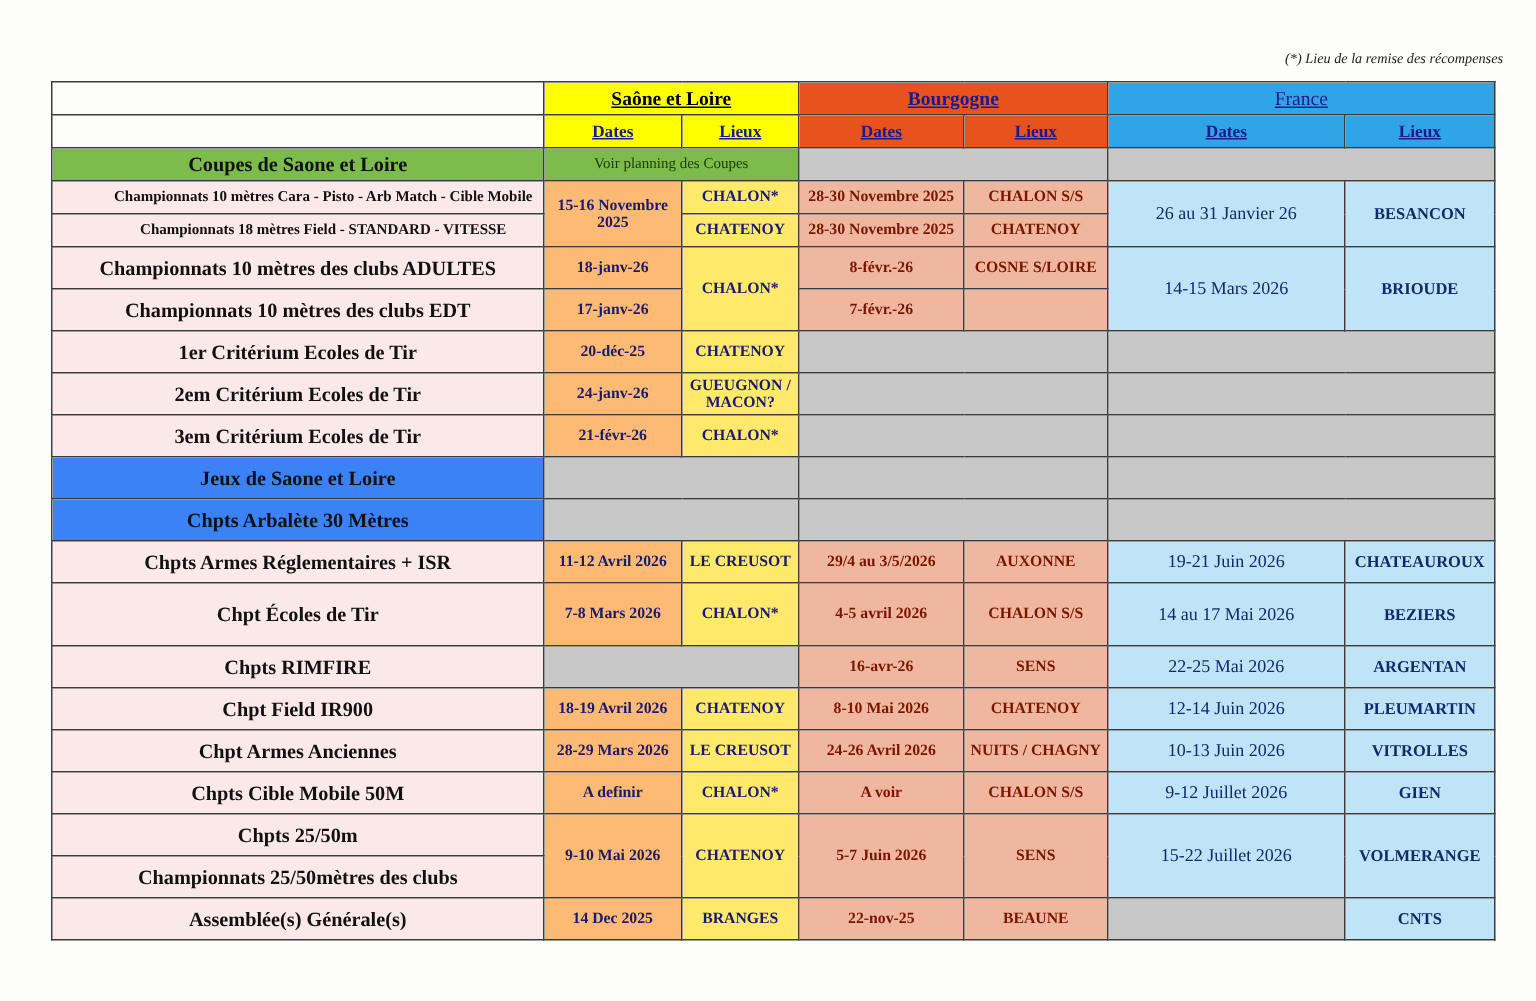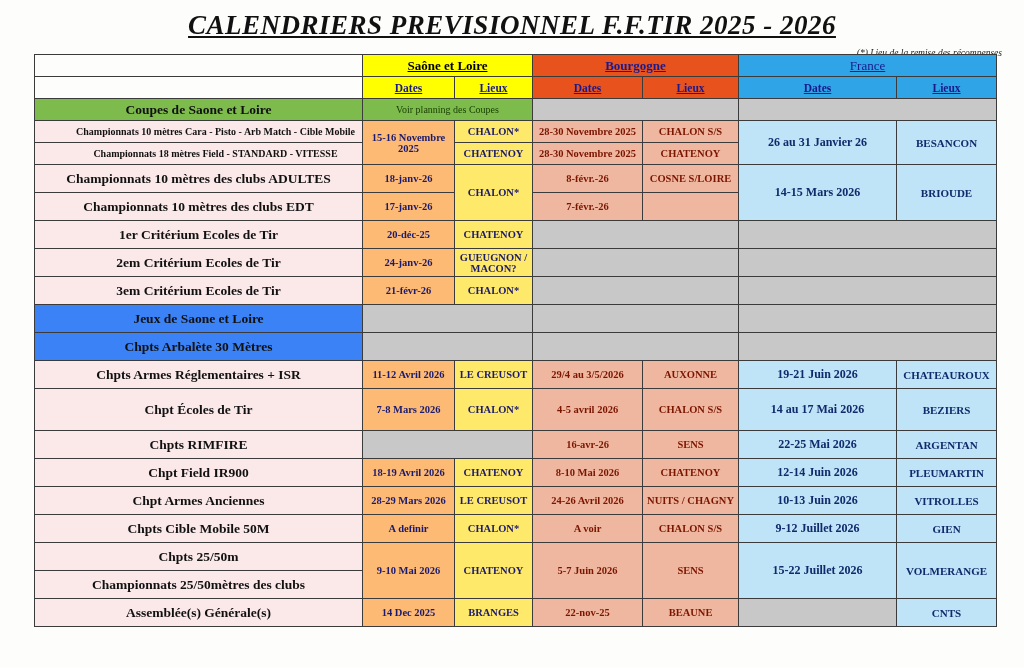--- a/index.html
+++ b/index.html
@@ -20,21 +20,21 @@
     font-weight:bold;
     font-style:italic;
     letter-spacing:0.5px;
     color:#111;
     padding-top:10px;
     text-decoration:underline;
   }
   .note{
     position:absolute;
     right:22px;
-    top:48px;
+    top:35px;
     font-size:9.5px;
     font-style:italic;
     color:#222;
   }
   table.cal{
     position:absolute;
     left:34px;
     top:54px;
     border-collapse:collapse;
     table-layout:fixed;
@@ -75,36 +75,35 @@
     text-align:center;
   }
   .lbl.small{font-size:10px;font-weight:bold;padding-left:36px;}
   .lbl.green{background:#7dbb4c;color:#111;font-size:13.5px;}
   .lbl.white{background:#3b82f6;margin-left:30px;}
 
   .sl-d{background:#fdba74;color:#1a1a6e;font-weight:bold;font-size:10.5px;}
   .sl-l{background:#ffe96b;color:#1a1a6e;font-weight:bold;font-size:10.5px;}
   .bg-d{background:#f0b7a0;color:#7a1500;font-weight:bold;font-size:10.5px;}
   .bg-l{background:#f0b7a0;color:#7a1500;font-weight:bold;font-size:10.5px;}
-  .fr-d{background:#bfe3f7;color:#102a6b;font-weight:bold;font-size:12px;}
+  .fr-d{background:#bfe3f7;color:#102a6b;font-weight:normal;font-size:12px;}
   .fr-l{background:#bfe3f7;color:#102a6b;font-weight:bold;font-size:11px;}
 
   .grey{background:#c8c8c8;}
   .sl-green{background:#7dbb4c;color:#183d00;font-weight:normal;font-size:10px;}
   .bg-plain{background:#f0b7a0;}
 
   .h-big{height:28px;}
   .h-small{height:22px;}
 </style>
 </head>
 <body>
 
 <div class="page">
 
-  <div class="title">CALENDRIERS PREVISIONNEL F.F.TIR 2025 - 2026</div>
   <div class="note">(*) Lieu de la remise des récompenses</div>
 
   <table class="cal">
     <colgroup>
       <col class="c-label">
         <col class="c-sl-d">
         <col class="c-sl-l">
       <col class="c-bg-d">
         <col class="c-bg-l">
         <col class="c-fr-d">

